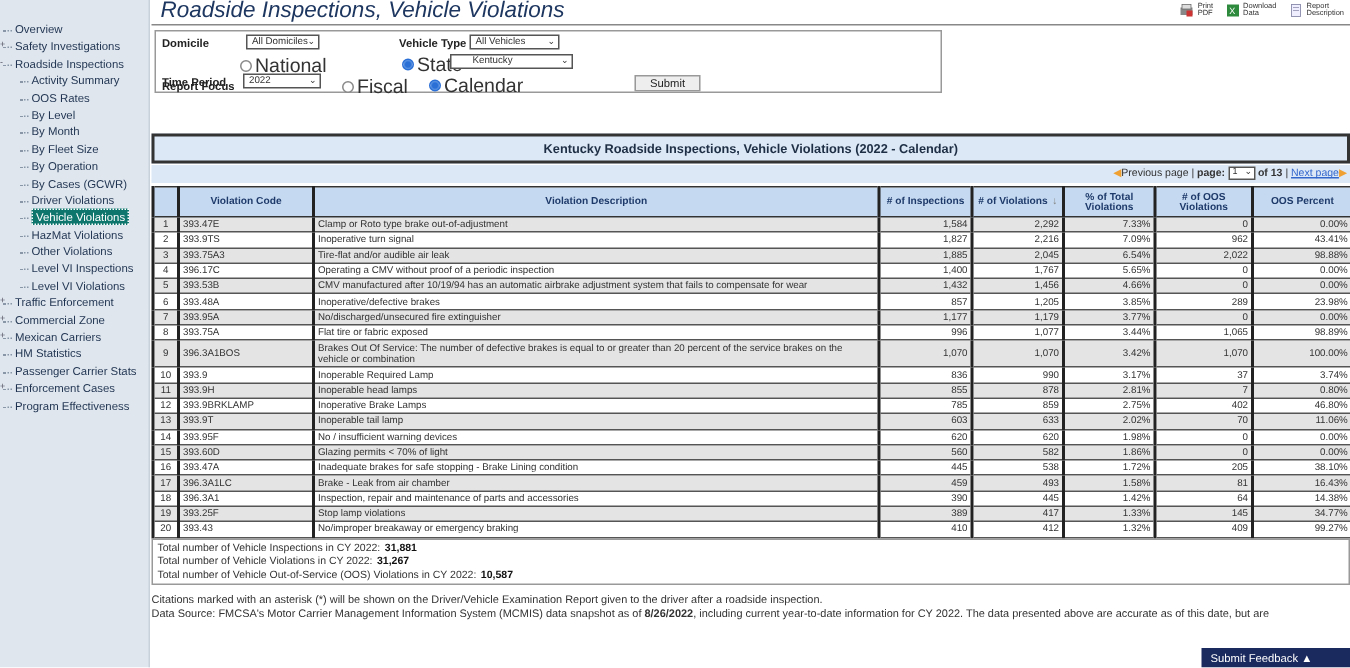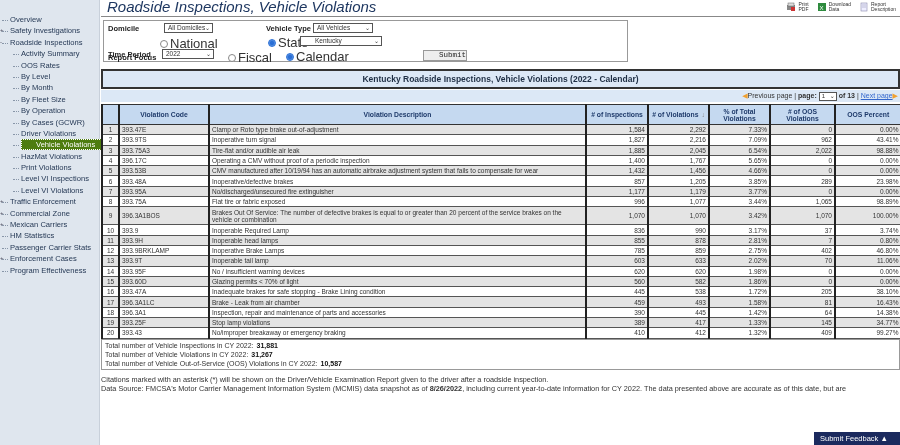--- a/index.html
+++ b/index.html
@@ -4,73 +4,73 @@
 <style>
   * { box-sizing: border-box; }
   html, body { margin:0; padding:0; }
   body { width:900px; height:445px; overflow:hidden; background:#fff; font-family:"Liberation Sans", sans-serif; font-size:8px; color:#222; position:relative; }
   .sidebar { position:absolute; left:0; top:0; width:100px; height:445px; background:#dfe6ee; border-right:1px solid #c8d0da; padding-top:14px; }
   .nav-item { position:relative; height:11.4px; line-height:11.4px; font-size:7.6px; color:#1f3350; white-space:nowrap; padding-left:10px; }
   .nav-item.sub { padding-left:21px; }
   .nav-item::before { content:""; position:absolute; left:2px; top:6px; width:6px; border-top:1px dotted #8896a8; }
   .nav-item.sub::before { left:13px; }
   .nav-item .exp { position:absolute; left:0; top:2px; width:6px; height:6px; font-size:6px; line-height:6px; color:#556; }
-  .nav-item.selected span.lbl { background:#4d7c0f; color:#fff; padding:0 14px; border:1px dotted #fff; }
+  .nav-item.selected span.lbl { background:#0f766e; color:#fff; padding:0 2px; border:1px dotted #fff; }
   .main { position:absolute; left:101px; top:0; right:0; bottom:0; }
   .title { position:absolute; left:6px; top:-2px; font-size:15px; font-style:italic; color:#1e3760; }
   .top-icons { position:absolute; right:4px; top:2px; display:flex; gap:8px; }
   .top-icon { display:flex; align-items:flex-start; gap:2px; font-size:5px; line-height:5px; color:#333; }
   .top-icon .ic { width:10px; height:10px; display:inline-block; }
   .hr-top { position:absolute; left:0; right:0; top:16px; border-top:1px solid #888; }
   .form { position:absolute; left:2px; top:20px; width:525px; height:42px; border:1px solid #999; }
   .frow { position:absolute; font-size:7.5px; font-weight:bold; color:#222; }
   .sel { position:absolute; height:10px; border:1px solid #555; background:#fff; font-size:6.5px; font-weight:normal; color:#333; line-height:8px; padding-left:3px; }
   .sel .chev { position:absolute; right:2px; top:0; font-size:6px; }
   .radio { position:absolute; font-size:13px; font-weight:normal; color:#333; display:flex; align-items:center; gap:2px; }
   .rb { width:8px; height:8px; border-radius:50%; border:1px solid #888; background:#fff; display:inline-block; }
   .rb.on { background:radial-gradient(circle,#2a6fd6 40%,#9cc2f0 100%); border-color:#2a6fd6; }
-  .submit { position:absolute; left:319px; top:29px; width:44px; height:11px; border:1px solid #999; background:#eee; font-size:7.5px; text-align:right; line-height:9px; color:#222;font-family:Liberation Mono, monospace; }
+  .submit { position:absolute; left:319px; top:29px; width:44px; height:11px; border:1px solid #999; background:#eee; font-size:7.5px; text-align:center; line-height:9px; color:#222; }
   .panel { position:absolute; left:0; top:69px; width:799px; }
-  .panel-title { height:20px; border:2px solid #333; background:#dce8f6; text-align:center; font-weight:bold; font-size:8.5px; line-height:16px; color:#1e2e44; }
+  .panel-title { height:20px; border:2px solid #333; background:#dce8f6; text-align:center; font-weight:bold; font-size:8.5px; line-height:16px; color:#1e2e44;margin-top:20px; }
   .pager { height:12px; background:#dce8f6; text-align:right; font-size:7px; line-height:12px; padding-right:2px; color:#333; margin-top:1px; }
   .pager .arrow { color:#f0a030; }
   .pager .lnk { color:#3366cc; text-decoration:underline; }
   .pager .pgsel { display:inline-block; width:18px; height:9px; border:1px solid #555; background:#fff; font-size:6px; line-height:7px; vertical-align:middle; text-align:left; padding-left:2px; position:relative; }
   table { border-collapse:collapse; width:799px; margin-top:2px; font-size:6.5px; table-layout:fixed; }
   th { background:#c5d9f0; color:#1e3a6a; font-weight:bold; font-size:6.8px; border:1px solid #333; border-left:2px solid #222; height:20px; text-align:center; line-height:7px; }
   td { border:1px solid #555; border-left:2px solid #222; height:10.3px; padding:0 2px; white-space:nowrap; overflow:hidden; color:#333; }
   tr.odd td { background:#e4e4e4; }
   tr.even td { background:#fff; }
   tr.tall td { height:18px; white-space:normal; line-height:7px; }
   td.num { text-align:right; }
   td.idx { text-align:center; }
   .totals { border:1px solid #999; padding:1px 3px; width:799px; font-size:7px; line-height:9px; color:#333; }
   .totals b { color:#111; }
   .note { font-size:7.3px; color:#333; margin:5px 0 0 0; }
   .source { font-size:7.3px; color:#333; margin-top:0; line-height:9.5px; white-space:nowrap; }
-  .feedback { position:absolute; right:0; bottom:0; width:86px; height:13px; background:#1b2a5e; color:#fff; font-size:7.5px; line-height:13px; padding-left:6px; }
+  .feedback { position:absolute; right:0; bottom:0; width:99px; height:13px; background:#1b2a5e; color:#fff; font-size:7.5px; line-height:13px; padding-left:6px; }
 </style>
 </head>
 <body>
 
 <div class="sidebar" id="sidebar">
     <div class="nav-item"><span class="lbl">Overview</span></div>
     <div class="nav-item"><span class="exp">+</span><span class="lbl">Safety Investigations</span></div>
     <div class="nav-item"><span class="exp">-</span><span class="lbl">Roadside Inspections</span></div>
     <div class="nav-item sub"><span class="lbl">Activity Summary</span></div>
     <div class="nav-item sub"><span class="lbl">OOS Rates</span></div>
     <div class="nav-item sub"><span class="lbl">By Level</span></div>
     <div class="nav-item sub"><span class="lbl">By Month</span></div>
     <div class="nav-item sub"><span class="lbl">By Fleet Size</span></div>
     <div class="nav-item sub"><span class="lbl">By Operation</span></div>
     <div class="nav-item sub"><span class="lbl">By Cases (GCWR)</span></div>
     <div class="nav-item sub"><span class="lbl">Driver Violations</span></div>
     <div class="nav-item sub selected"><span class="lbl">Vehicle Violations</span></div>
     <div class="nav-item sub"><span class="lbl">HazMat Violations</span></div>
-    <div class="nav-item sub"><span class="lbl">Print Violations</span></div>
+    <div class="nav-item sub"><span class="lbl">Other Violations</span></div>
     <div class="nav-item sub"><span class="lbl">Level VI Inspections</span></div>
     <div class="nav-item sub"><span class="lbl">Level VI Violations</span></div>
     <div class="nav-item"><span class="exp">+</span><span class="lbl">Traffic Enforcement</span></div>
     <div class="nav-item"><span class="exp">+</span><span class="lbl">Commercial Zone</span></div>
     <div class="nav-item"><span class="exp">+</span><span class="lbl">Mexican Carriers</span></div>
     <div class="nav-item"><span class="lbl">HM Statistics</span></div>
     <div class="nav-item"><span class="lbl">Passenger Carrier Stats</span></div>
     <div class="nav-item"><span class="exp">+</span><span class="lbl">Enforcement Cases</span></div>
     <div class="nav-item"><span class="lbl">Program Effectiveness</span></div>
   </div>

